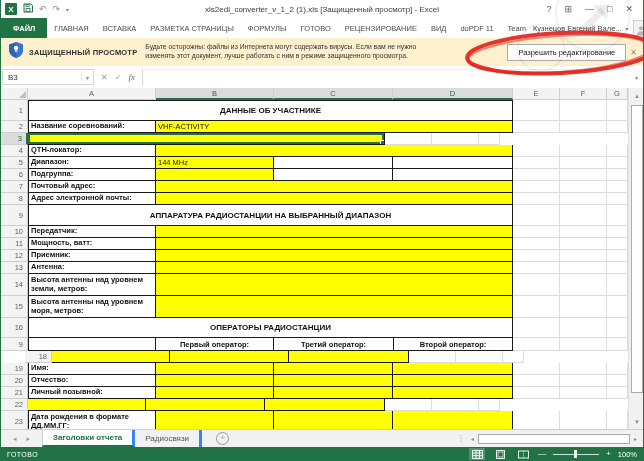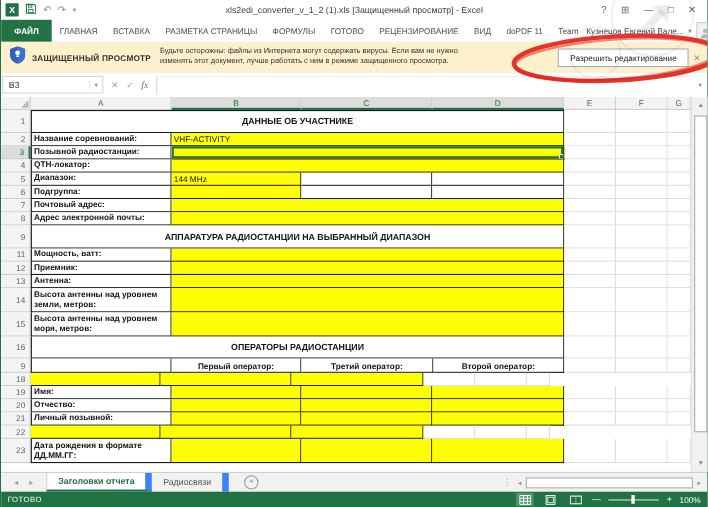--- a/index.html
+++ b/index.html
@@ -83,21 +83,21 @@
   .vscroll{position:absolute;right:0;top:0;width:17px;height:341px;background:#f1f1f1;border-left:1px solid #e0e0e0;box-sizing:border-box;}
   .vs-btn{height:15px;display:flex;align-items:center;justify-content:center;font-size:6px;color:#8a8a8a;}
   .vs-thumb{position:absolute;left:2px;right:2px;top:17px;height:288px;background:#fdfdfd;border:1px solid #ababab;box-sizing:border-box;}
   .vs-down{position:absolute;bottom:0;left:0;right:0;}
 
   
   .tabbar{position:absolute;left:0;top:429px;width:100%;height:18px;background:#f1f1f1;
           border-top:1px solid #cfcfcf;display:flex;align-items:stretch;box-sizing:border-box;}
   .tb-nav{display:flex;align-items:center;gap:10px;padding:0 12px;color:#9a9a9a;font-size:7px;}
   .stabs{display:flex;align-items:stretch;}
-  .stab{display:flex;align-items:center;padding:0 10px;font-size:8px;color:#555;border-right:6px solid #3b82f6;box-sizing:border-box;text-align:right;}
+  .stab{display:flex;align-items:center;padding:0 10px;font-size:8px;color:#555;border-right:3px solid #3b82f6;box-sizing:border-box;text-align:right;}
   .stab.active{background:#fff;color:#217346;font-weight:bold;border-bottom:2px solid #217346;border-left:1px solid #cfcfcf;}
   .add-sheet{width:11px;height:11px;border:1px solid #9a9a9a;border-radius:50%;color:#9a9a9a;font-size:8px;line-height:9px;
              text-align:center;align-self:center;margin-left:14px;}
   .tb-divider{align-self:center;color:#9a9a9a;font-size:8px;margin-left:auto;padding:0 4px;}
   .hscroll{align-self:center;display:flex;align-items:center;gap:2px;margin-right:4px;}
   .hs-btn{font-size:6px;color:#8a8a8a;padding:0 2px;}
   .hs-thumb{width:152px;height:10px;background:#fdfdfd;border:1px solid #ababab;box-sizing:border-box;}
 
   
   .statusbar{position:absolute;left:0;top:447px;width:100%;height:14px;background:#217346;color:#fff;
@@ -221,21 +221,20 @@
         <div class="grow" style="height: 12px;">
           <div class="rownum">2</div>
           <div class="c lft lab" style="width: 128px; flex: 0 0 128px;">Название соревнований:</div>
           <div class="c yel val" style="width: 357px; flex: 0 0 357px;">VHF-ACTIVITY</div>
           <div class="ec" style="width: 47px; flex: 0 0 47px;"></div>
           <div class="ec" style="width: 47px; flex: 0 0 47px;"></div>
           <div class="ec" style="width: 21px; flex: 0 0 21px;"></div>
         </div>
         <div class="grow" style="height: 12px;">
           <div class="rownum sel">3</div>
-          <div class="c lft lab" style="width: 128px; flex: 0 0 128px;">Позывной радиостанции:</div>
           <div class="c yel val selcell" style="width: 357px; flex: 0 0 357px;">
             <div class="handle"></div>
           </div>
           <div class="ec" style="width: 47px; flex: 0 0 47px;"></div>
           <div class="ec" style="width: 47px; flex: 0 0 47px;"></div>
           <div class="ec" style="width: 21px; flex: 0 0 21px;"></div>
         </div>
         <div class="grow" style="height: 12px;">
           <div class="rownum">4</div>
           <div class="c lft lab" style="width: 128px; flex: 0 0 128px;">QTH-локатор:</div>
@@ -276,20 +275,28 @@
           <div class="rownum">8</div>
           <div class="c lft lab" style="width: 128px; flex: 0 0 128px;">Адрес электронной почты:</div>
           <div class="c yel val" style="width: 357px; flex: 0 0 357px;"></div>
           <div class="ec" style="width: 47px; flex: 0 0 47px;"></div>
           <div class="ec" style="width: 47px; flex: 0 0 47px;"></div>
           <div class="ec" style="width: 21px; flex: 0 0 21px;"></div>
         </div>
         <div class="grow" style="height: 21px;">
           <div class="rownum">9</div>
           <div class="c lft sec" style="width: 485px; flex: 0 0 485px;">АППАРАТУРА РАДИОСТАНЦИИ НА ВЫБРАННЫЙ ДИАПАЗОН</div>
+          <div class="ec" style="width: 47px; flex: 0 0 47px;"></div>
+          <div class="ec" style="width: 47px; flex: 0 0 47px;"></div>
+          <div class="ec" style="width: 21px; flex: 0 0 21px;"></div>
+        </div>
+        <div class="grow" style="height: 12px;">
+          <div class="rownum">10</div>
+          <div class="c lft lab" style="width: 128px; flex: 0 0 128px;">Передатчик:</div>
+          <div class="c yel val" style="width: 357px; flex: 0 0 357px;"></div>
           <div class="ec" style="width: 47px; flex: 0 0 47px;"></div>
           <div class="ec" style="width: 47px; flex: 0 0 47px;"></div>
           <div class="ec" style="width: 21px; flex: 0 0 21px;"></div>
         </div>
         <div class="grow" style="height: 12px;">
           <div class="rownum">11</div>
           <div class="c lft lab" style="width: 128px; flex: 0 0 128px;">Мощность, ватт:</div>
           <div class="c yel val" style="width: 357px; flex: 0 0 357px;"></div>
           <div class="ec" style="width: 47px; flex: 0 0 47px;"></div>
           <div class="ec" style="width: 47px; flex: 0 0 47px;"></div>
@@ -337,21 +344,21 @@
         <div class="grow" style="height: 13px;">
           <div class="rownum">9</div>
           <div class="c lft lab" style="width: 128px; flex: 0 0 128px;"></div>
           <div class="c oph" style="width: 118px; flex: 0 0 118px;">Первый оператор:</div>
           <div class="c oph" style="width: 120px; flex: 0 0 120px;">Третий оператор:</div>
           <div class="c oph" style="width: 119px; flex: 0 0 119px;">Второй оператор:</div>
           <div class="ec" style="width: 47px; flex: 0 0 47px;"></div>
           <div class="ec" style="width: 47px; flex: 0 0 47px;"></div>
           <div class="ec" style="width: 21px; flex: 0 0 21px;"></div>
         </div>
-        <div class="grow" style="height: 12px;">
+        <div class="grow" style="height: 12px; margin-left: 24px;">
           <div class="rownum">18</div>
           <div class="c yel" style="width: 118px; flex: 0 0 118px;"></div>
           <div class="c yel" style="width: 119px; flex: 0 0 119px;"></div>
           <div class="c yel" style="width: 120px; flex: 0 0 120px;"></div>
           <div class="ec" style="width: 47px; flex: 0 0 47px;"></div>
           <div class="ec" style="width: 47px; flex: 0 0 47px;"></div>
           <div class="ec" style="width: 21px; flex: 0 0 21px;"></div>
         </div>
         <div class="grow" style="height: 12px;">
           <div class="rownum">19</div>

